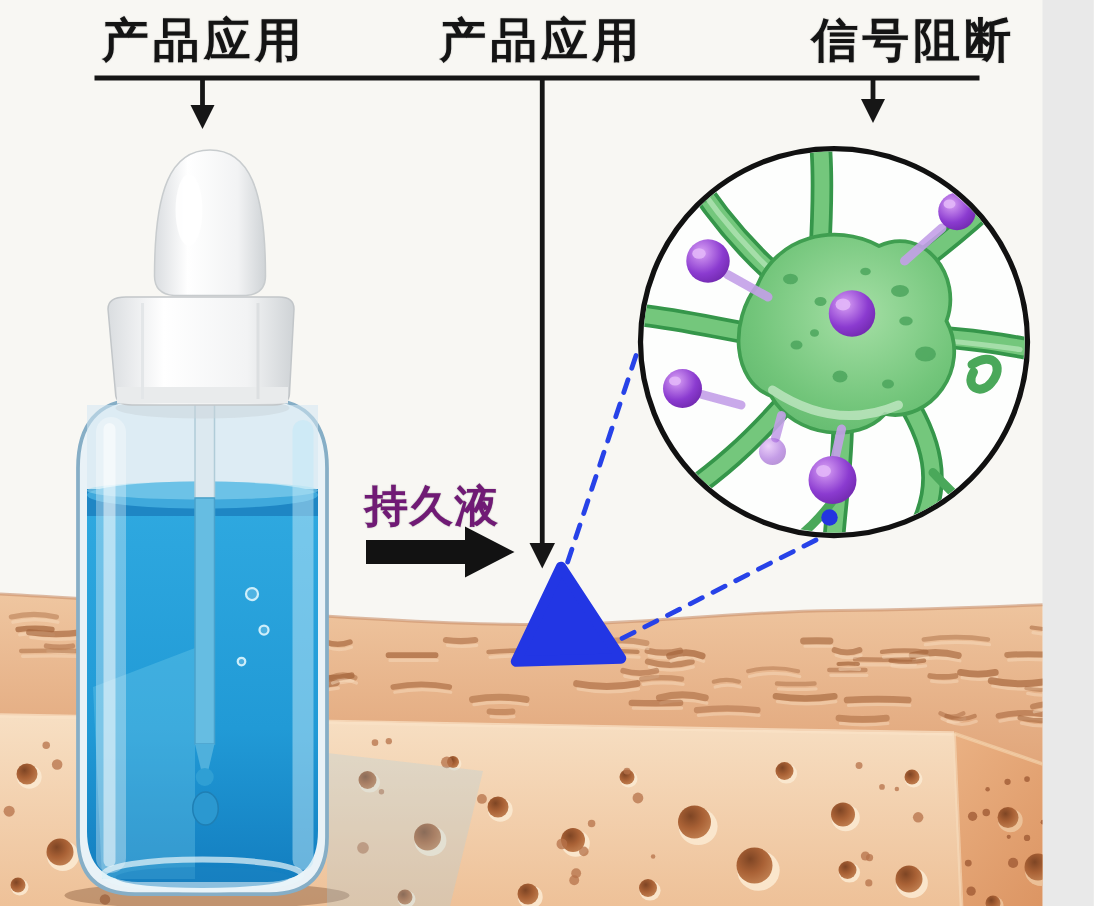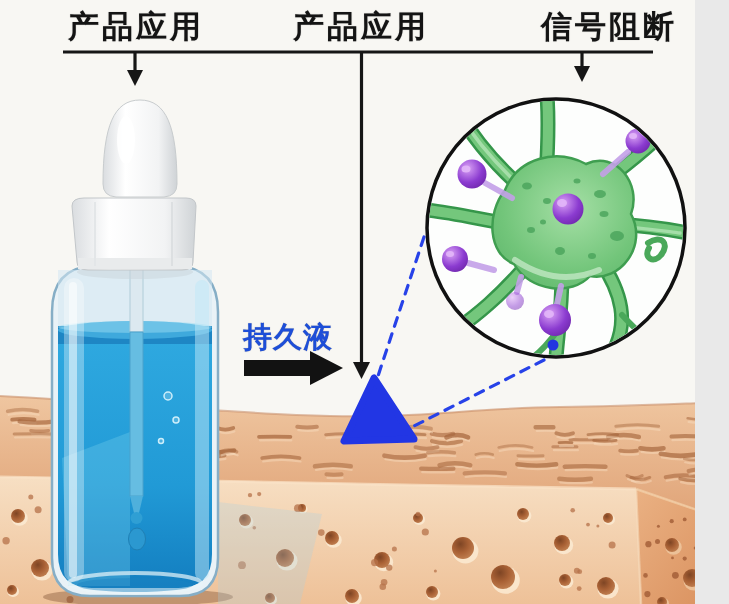--- a/index.html
+++ b/index.html
@@ -9,21 +9,21 @@
     font-family:"Liberation Sans","DejaVu Sans",sans-serif;
   }
   .stage svg{position:absolute;left:0;top:0;}
   .hdr-label{
     position:absolute;top:6px;transform:translateX(-50%);
     font-size:31px;font-weight:700;color:#141414;letter-spacing:3px;
     white-space:nowrap;text-shadow:0 0 1px rgba(0,0,0,.35);
   }
   .serum-label{
     position:absolute;left:288px;top:318px;transform:translateX(-50%);
-    font-size:29px;font-weight:700;color:#1d4ed8;letter-spacing:1px;
+    font-size:29px;font-weight:700;color:#701a75;letter-spacing:1px;
     white-space:nowrap;text-shadow:0 0 1px rgba(0,0,0,.35);
   }
 </style>
 </head>
 <body>
 
 <div class="stage">
 
 <svg width="729" height="604" viewBox="0 0 729 604">
   <defs>

